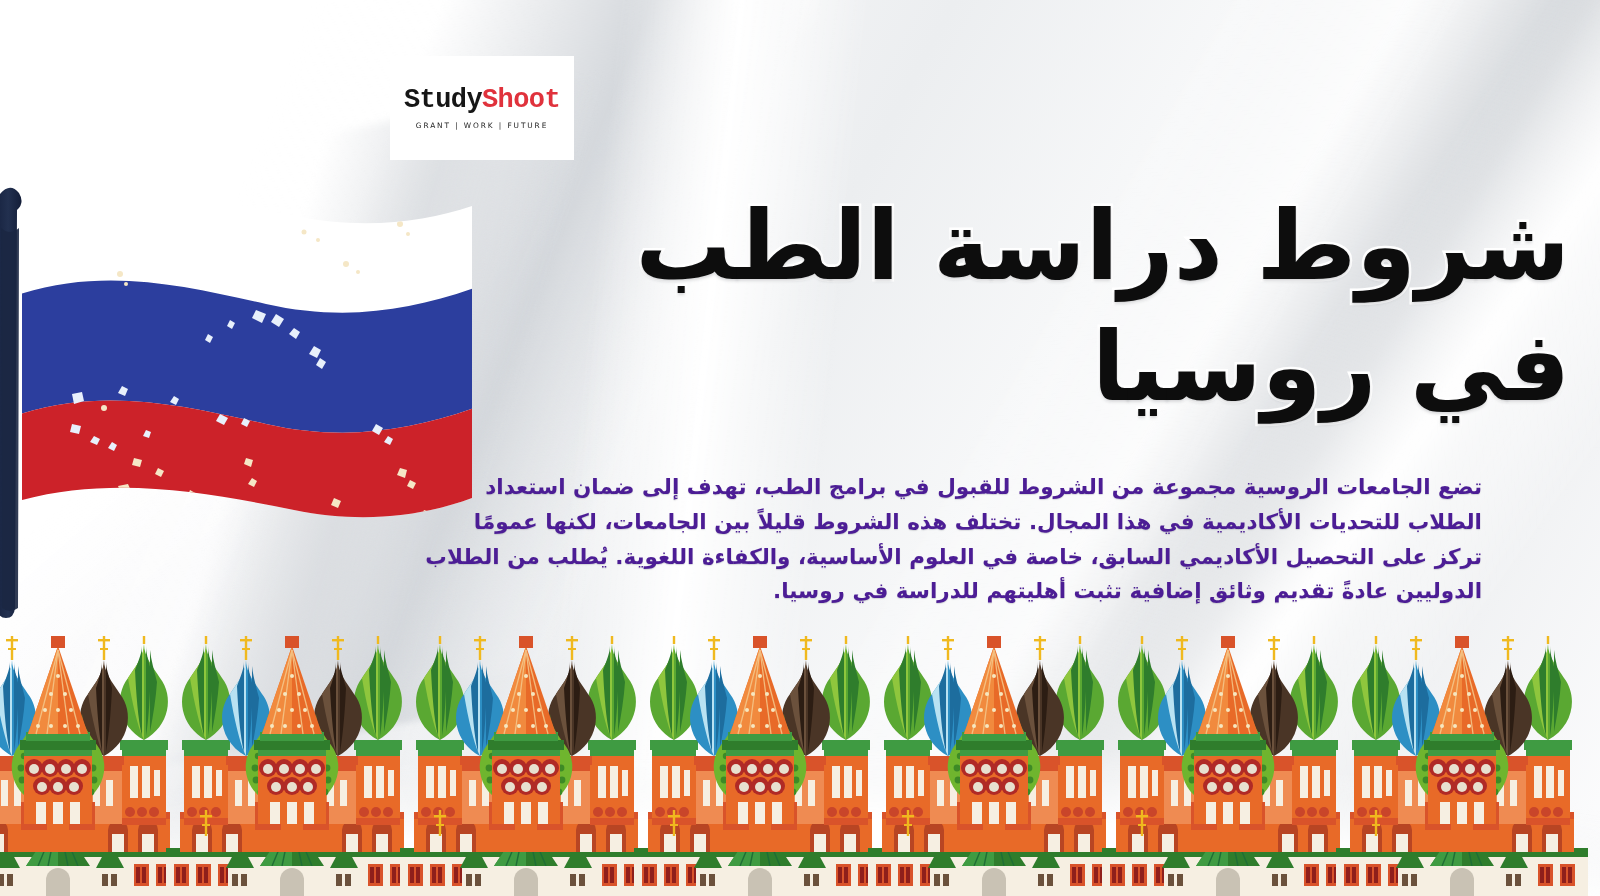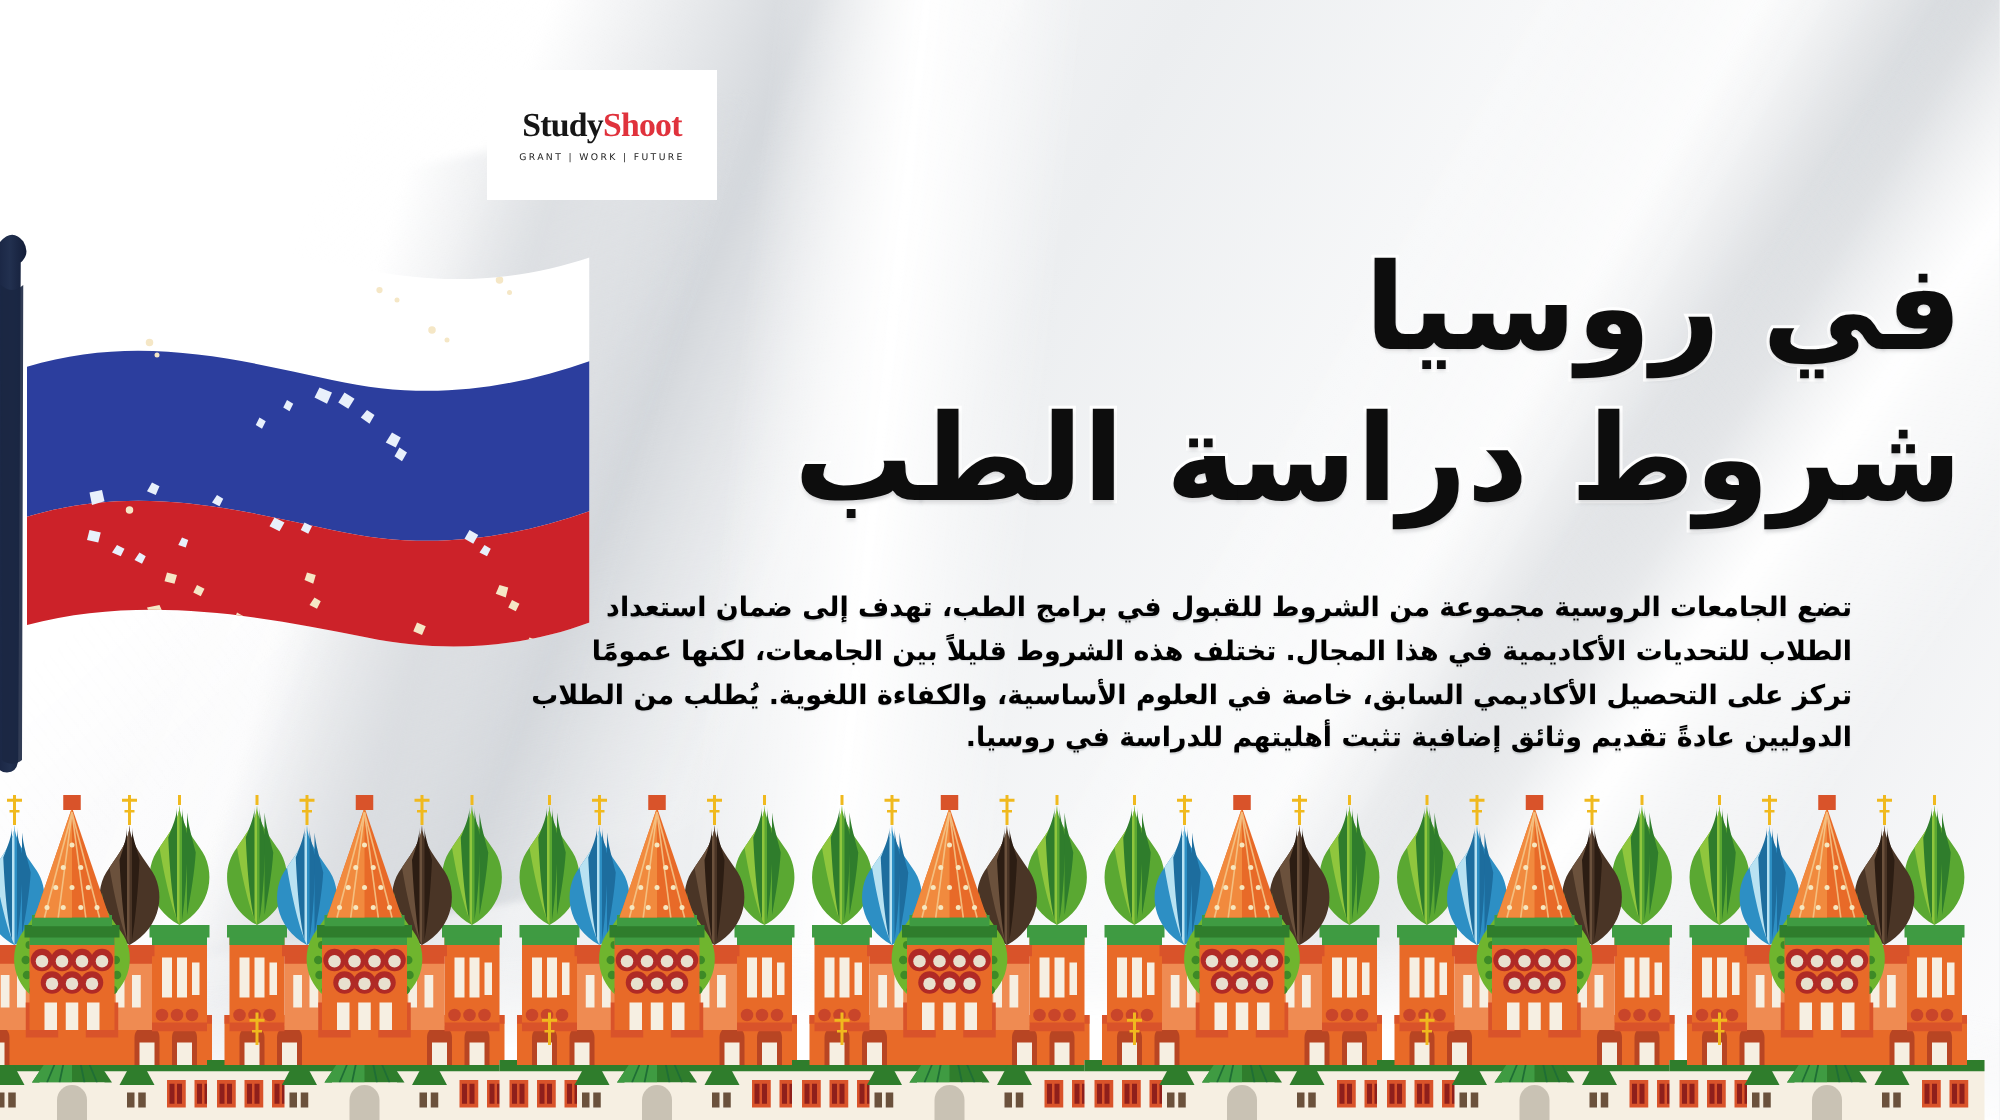--- a/index.html
+++ b/index.html
@@ -88,21 +88,21 @@
   .logo-box{
     position:absolute;left:390px;top:56px;
     width:184px;height:104px;
     background:#ffffff;
     display:flex;flex-direction:column;
     align-items:center;justify-content:center;
     z-index:7;
     direction:ltr;
   }
   .logo-word{
-    font-family:Liberation Serif, serif;
+    font-family:Liberation Mono, monospace;
     font-weight:bold;font-size:27px;letter-spacing:-.6px;
     line-height:1;white-space:nowrap;
   }
   .logo-study{color:#161616;}
   .logo-shoot{color:#e0323c;}
   .logo-tag{
     margin-top:7px;
     font-size:7.4px;font-weight:normal;letter-spacing:1.9px;
     color:#1c1c1c;white-space:nowrap;
   }
@@ -141,21 +141,21 @@
     position:absolute;
     right:118px;top:470px;
     width:1062px;
     text-align:right;
     direction:rtl;
     z-index:8;
     font-family:"DejaVu Sans","Liberation Sans",sans-serif;
     font-weight:bold;
     font-size:21.5px;
     line-height:1.62;
-    color:#000000;
+    color:#4c1d95;
     text-shadow:0 1px 1px rgba(150,154,160,.35);
   }
 
   
   .skyline{
     position:absolute;
     left:0;bottom:0;
     width:1600px;height:260px;
     z-index:6;
     overflow:hidden;
@@ -262,22 +262,22 @@
   </div>
 
   <div class="logo-box">
     <div class="logo-word">
       <span class="logo-study">Study</span><span class="logo-shoot">Shoot</span>
     </div>
     <div class="logo-tag">GRANT | WORK | FUTURE</div>
   </div>
 
   <div class="headline">
+    <div class="ln">شروط دراسة الطب</div>
     <div class="ln">في روسيا</div>
-    <div class="ln">شروط دراسة الطب</div>
   </div>
 
   <div class="para">تضع الجامعات الروسية مجموعة من الشروط للقبول في برامج الطب، تهدف إلى ضمان استعداد الطلاب للتحديات الأكاديمية في هذا المجال. تختلف هذه الشروط قليلاً بين الجامعات، لكنها عمومًا تركز على التحصيل الأكاديمي السابق، خاصة في العلوم الأساسية، والكفاءة اللغوية. يُطلب من الطلاب الدوليين عادةً تقديم وثائق إضافية تثبت أهليتهم للدراسة في روسيا.</div>
 
   <div class="skyline">
     <svg width="1600" height="260" viewBox="0 0 1600 260" xmlns="http://www.w3.org/2000/svg">
       <defs>
 
         <g id="domeGreenStripe">
           <path d="M0 0 C -26 -14 -30 -44 -16 -62 C -8 -74 0 -84 0 -96 C 0 -84 8 -74 16 -62 C 30 -44 26 -14 0 0 Z" fill="#5aa832"></path>

